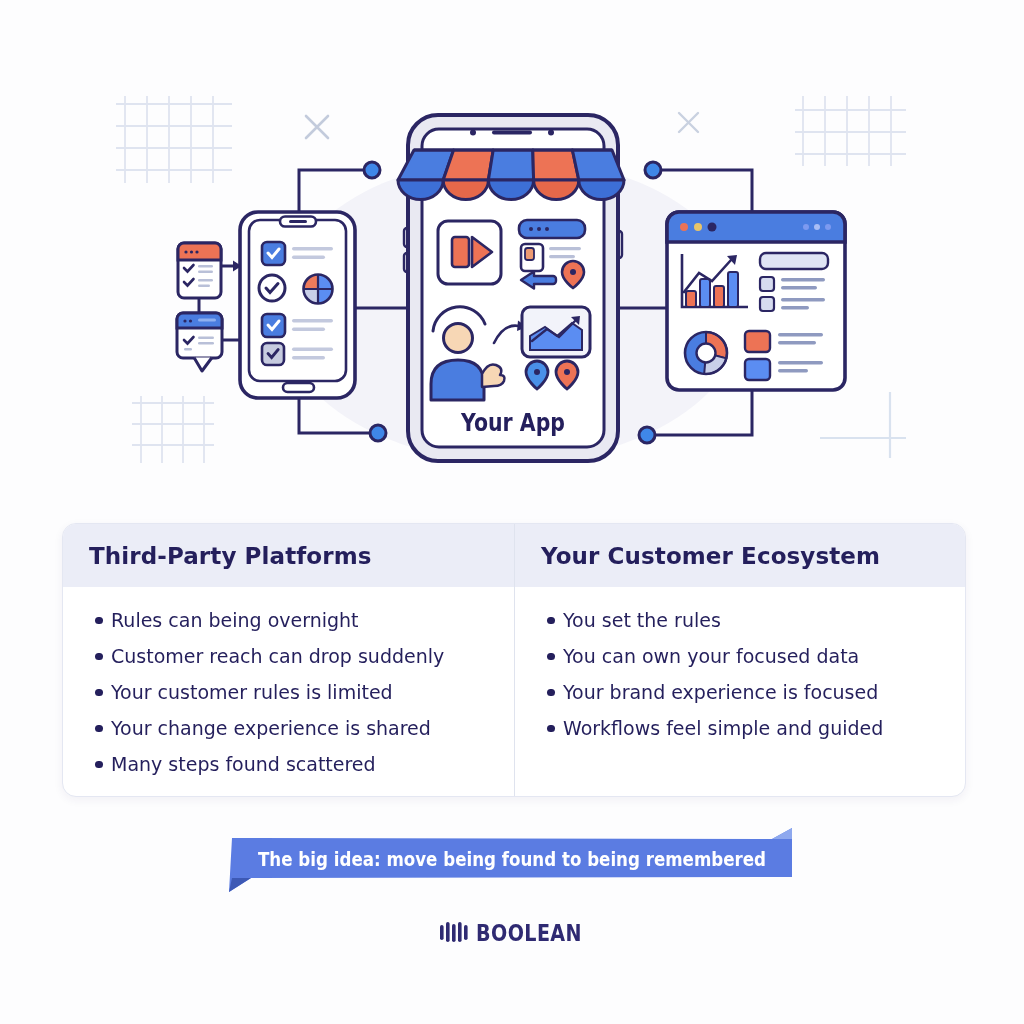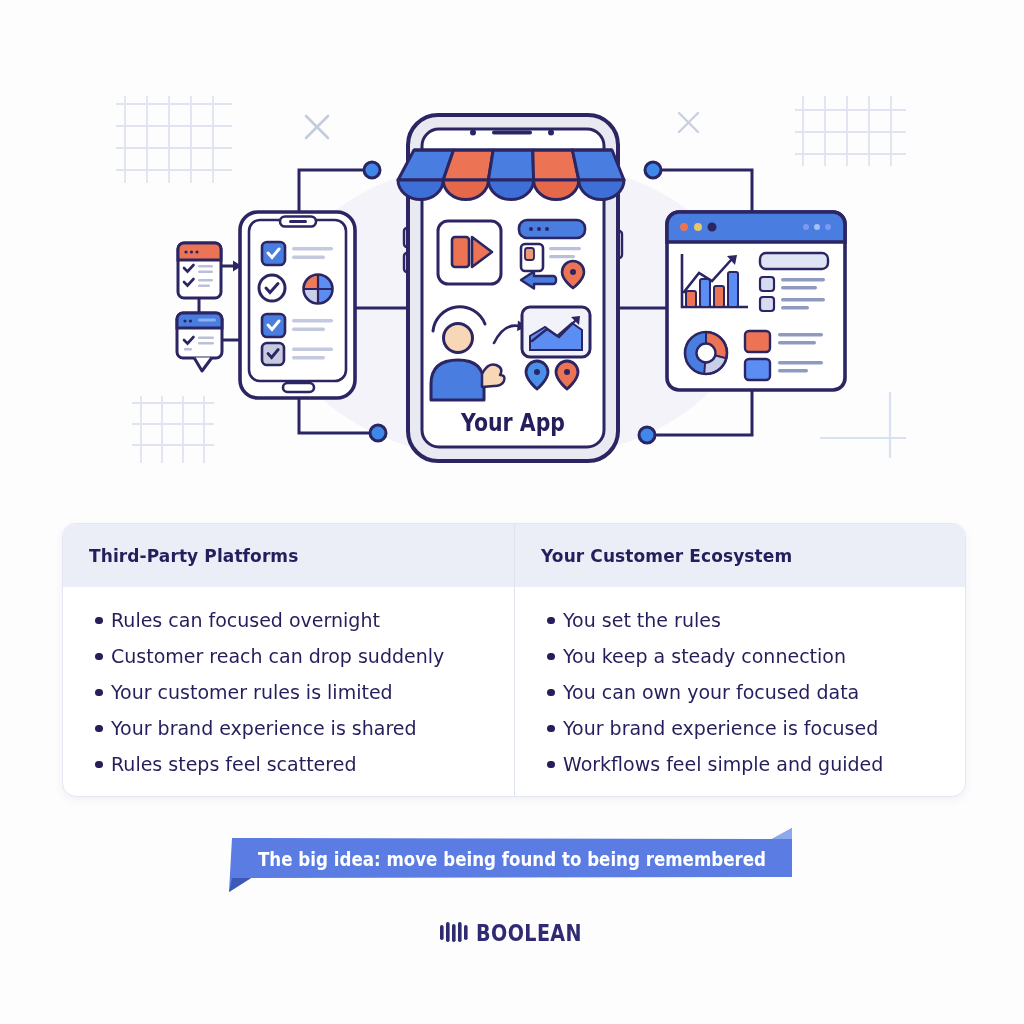--- a/index.html
+++ b/index.html
@@ -15,21 +15,21 @@
     background:#ffffff;border:1.5px solid #e4e7f2;border-radius:14px;
     box-shadow:0 3px 10px rgba(45,42,100,0.06);
     display:grid;grid-template-columns:1fr 1fr;overflow:hidden;
     box-sizing:border-box;
   }
   .cmp-col{display:flex;flex-direction:column;}
   .cmp-col.right{border-left:1.5px solid #dfe3ee;}
   .cmp-col h2{
     margin:0;height:63px;flex:0 0 63px;background:#ebedf7;
     display:flex;align-items:center;padding-left:26px;
-    font-size:17px;font-weight:bold;color:#241f5c;letter-spacing:0.1px;
+    font-size:23px;font-weight:bold;color:#241f5c;letter-spacing:0.1px;
   }
   .cmp-col ul{
     list-style:none;margin:0;padding:15px 10px 0 26px;
   }
   .cmp-col li{
     position:relative;padding-left:22px;height:36px;line-height:36px;
     font-size:19px;color:#241f5c;white-space:nowrap;
   }
   .cmp-col li::before{
     content:"";position:absolute;left:6px;top:14.5px;width:7.5px;height:7.5px;
@@ -294,30 +294,29 @@
       <rect x="464" y="925" width="3.6" height="15" rx="1.8"></rect>
     </g>
     <text x="476" y="941" font-size="23" font-weight="bold" fill="#2f2a72" letter-spacing="0.5" textLength="106" lengthAdjust="spacingAndGlyphs">BOOLEAN</text>
   </g>
 </svg>
 
 <section class="cmp-table">
   <div class="cmp-col">
     <h2>Third-Party Platforms</h2>
     <ul>
-      <li>Rules can focused overnight</li>
+      <li>Rules can being overnight</li>
       <li>Customer reach can drop suddenly</li>
       <li>Your customer rules is limited</li>
-      <li>Your brand experience is shared</li>
-      <li>Rules steps feel scattered</li>
+      <li>Your change experience is shared</li>
+      <li>Many steps found scattered</li>
     </ul>
   </div>
   <div class="cmp-col right">
     <h2>Your Customer Ecosystem</h2>
     <ul>
       <li>You set the rules</li>
-      <li>You keep a steady connection</li>
       <li>You can own your focused data</li>
       <li>Your brand experience is focused</li>
       <li>Workflows feel simple and guided</li>
     </ul>
   </div>
 </section>
 
 </body></html>

